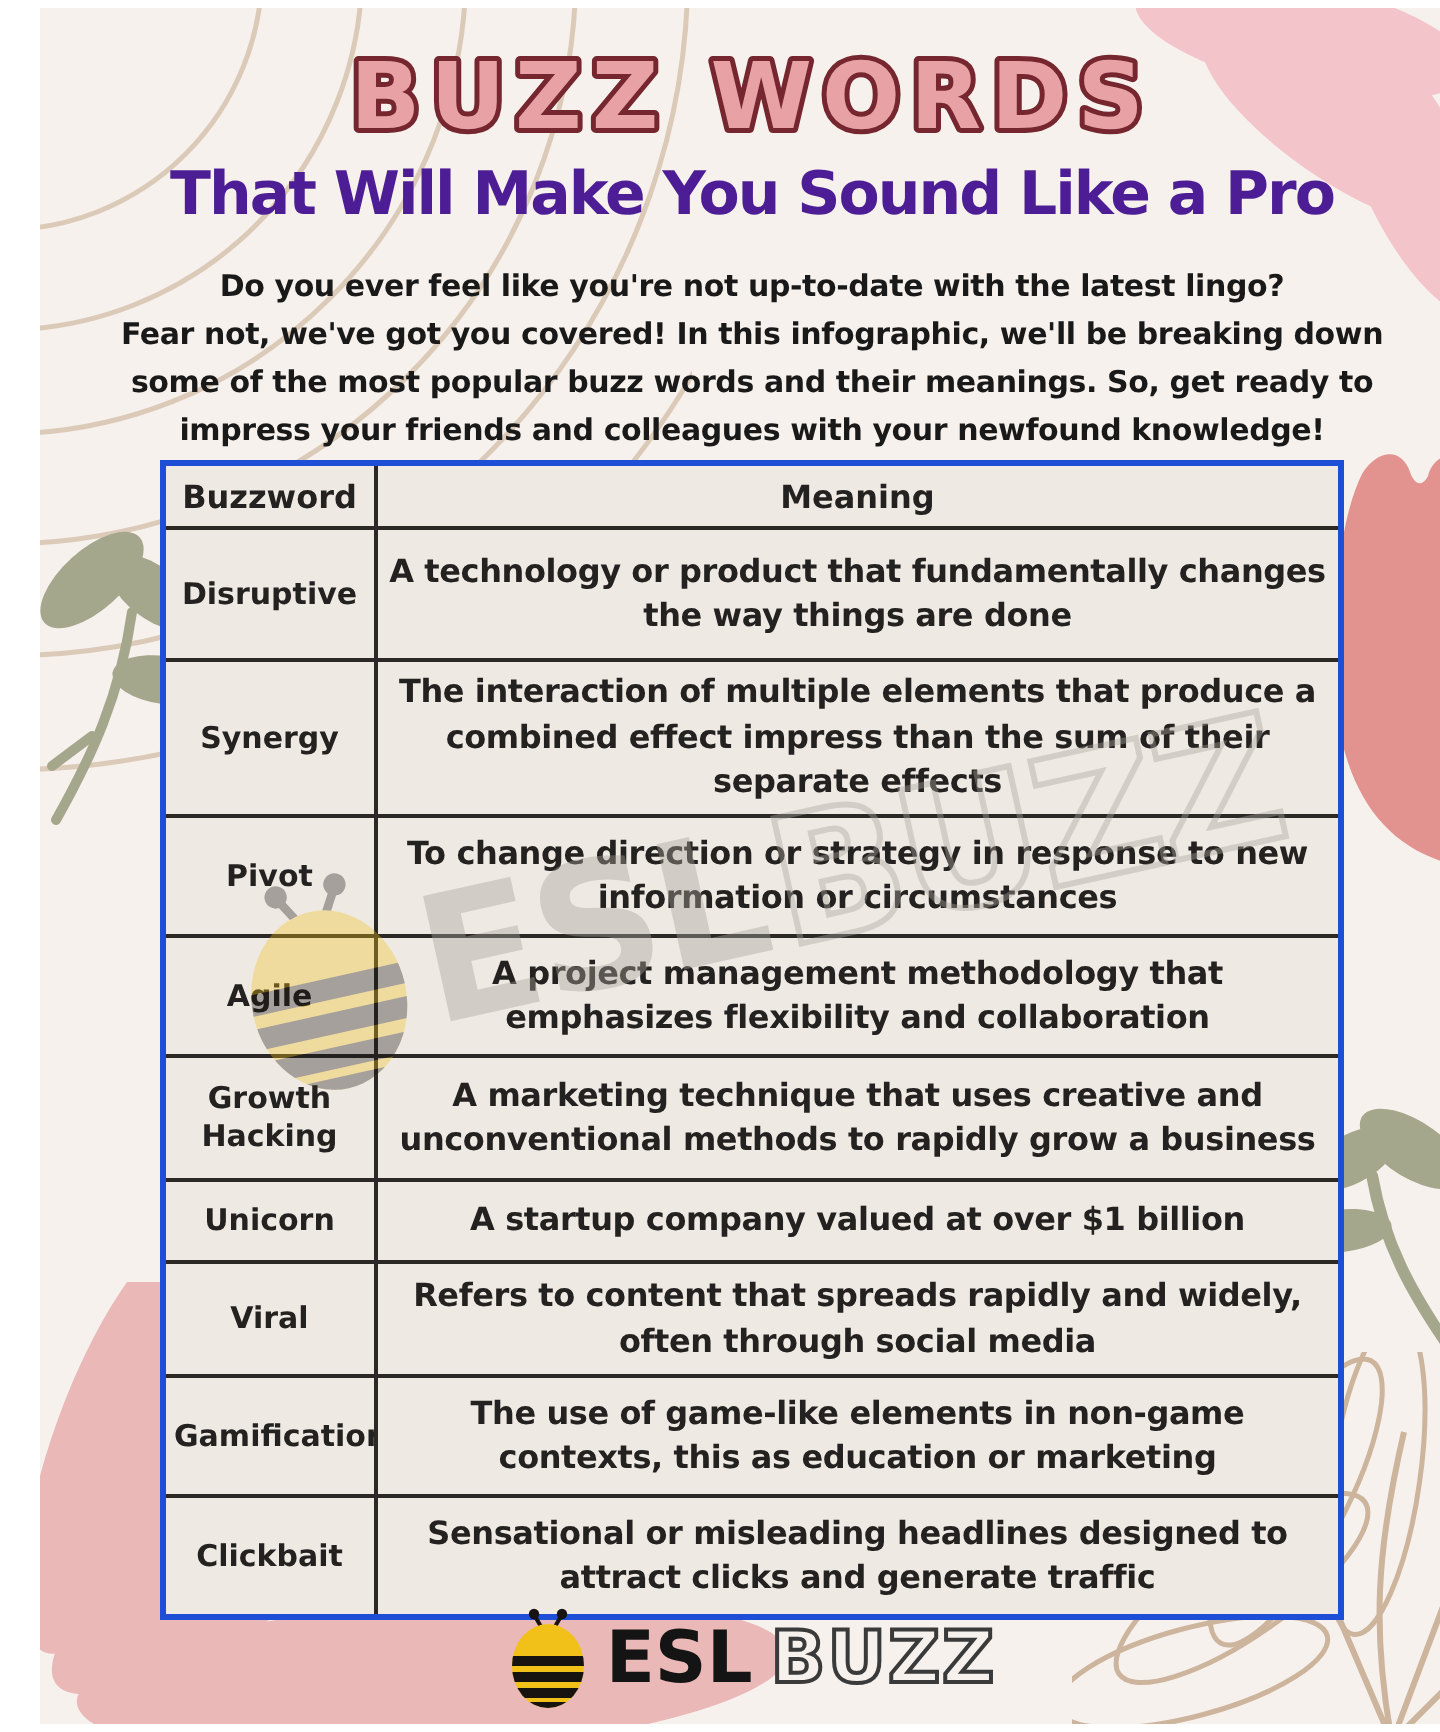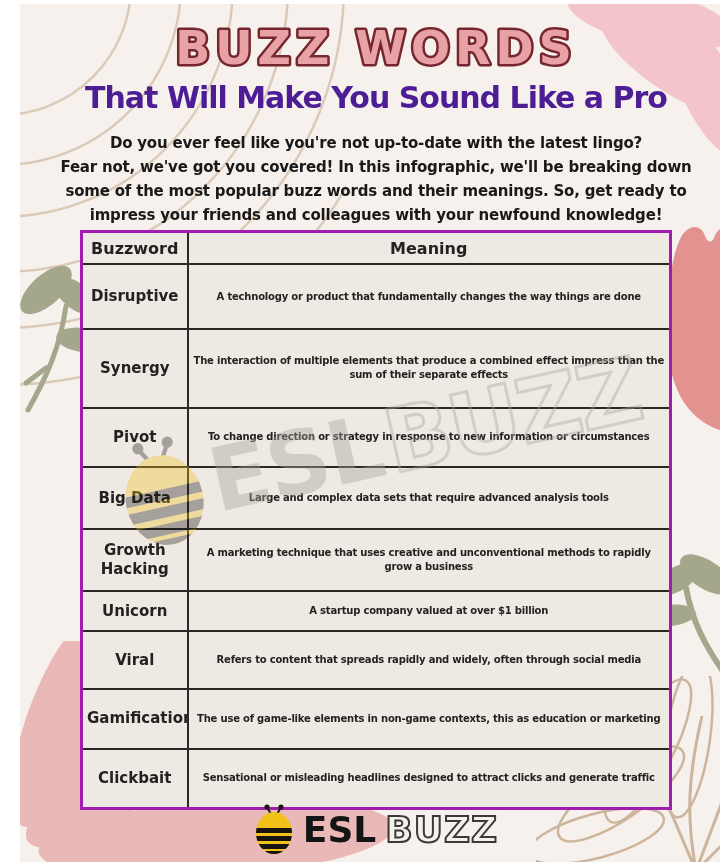--- a/index.html
+++ b/index.html
@@ -24,29 +24,29 @@
   }
   .intro{
     position:absolute;top:131px;left:20px;width:680px;text-align:center;
     font-size:15px;font-weight:bold;color:#191919;line-height:24px;letter-spacing:-0.2px;
   }
 
   
   .table-wrap{position:absolute;left:64px;top:230px;width:592px;height:580px;}
   table.buzz{
     border-collapse:collapse;width:100%;height:100%;table-layout:fixed;
-    background:#efe9e4;border:3px solid #a21caf;
+    background:#efe9e4;border:3px solid #1d4ed8;
   }
   table.buzz th, table.buzz td{
     border:2px solid #2b2826;text-align:center;vertical-align:middle;
     color:#242220;padding:1px 4px;overflow:hidden;
   }
   th.h{font-size:16px;font-weight:bold;}
   td.term{font-size:15px;font-weight:bold;line-height:1.25;}
-  td.meaning{font-size:10px;font-weight:bold;line-height:1.4;letter-spacing:-0.2px;}
+  td.meaning{font-size:16px;font-weight:bold;line-height:1.4;letter-spacing:-0.2px;}
 
   
   .watermark{
     position:absolute;left:105px;top:432px;height:140px;width:560px;
     display:flex;align-items:center;gap:6px;
     transform:rotate(-12.5deg);transform-origin:0 50%;
     z-index:20;opacity:0.40;pointer-events:none;
   }
   .wm-esl{font-size:88px;font-weight:bold;color:#a9a39c;letter-spacing:-2px;}
   .wm-buzz{font-size:88px;font-weight:bold;color:transparent;-webkit-text-stroke:3px #aba59e;letter-spacing:-2px;}
@@ -175,23 +175,23 @@
           <td class="meaning">A technology or product that fundamentally changes the way things are done</td>
         </tr>
         <tr style="height:72px">
           <td class="term">Synergy</td>
           <td class="meaning">The interaction of multiple elements that produce a combined effect impress than the sum of their separate effects</td>
         </tr>
         <tr style="height:55px">
           <td class="term">Pivot</td>
           <td class="meaning">To change direction or strategy in response to new information or circumstances</td>
         </tr>
-        <tr style="height:57px">
-          <td class="term">Big Data</td>
-          <td class="meaning">Large and complex data sets that require advanced analysis tools</td>
+        <tr style="height:55px">
+          <td class="term">Agile</td>
+          <td class="meaning">A project management methodology that emphasizes flexibility and collaboration</td>
         </tr>
         <tr style="height:57px">
           <td class="term">Growth Hacking</td>
           <td class="meaning">A marketing technique that uses creative and unconventional methods to rapidly grow a business</td>
         </tr>
         <tr style="height:37px">
           <td class="term">Unicorn</td>
           <td class="meaning">A startup company valued at over $1 billion</td>
         </tr>
         <tr style="height:53px">

